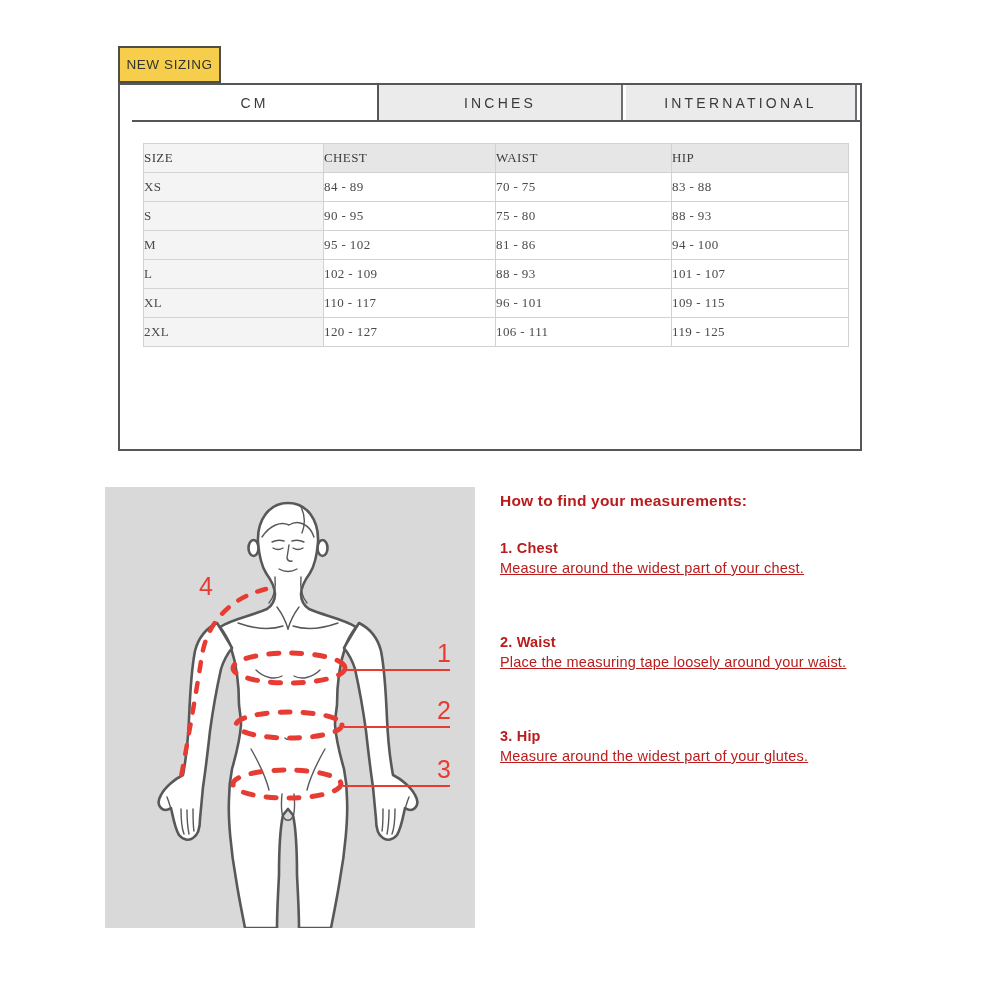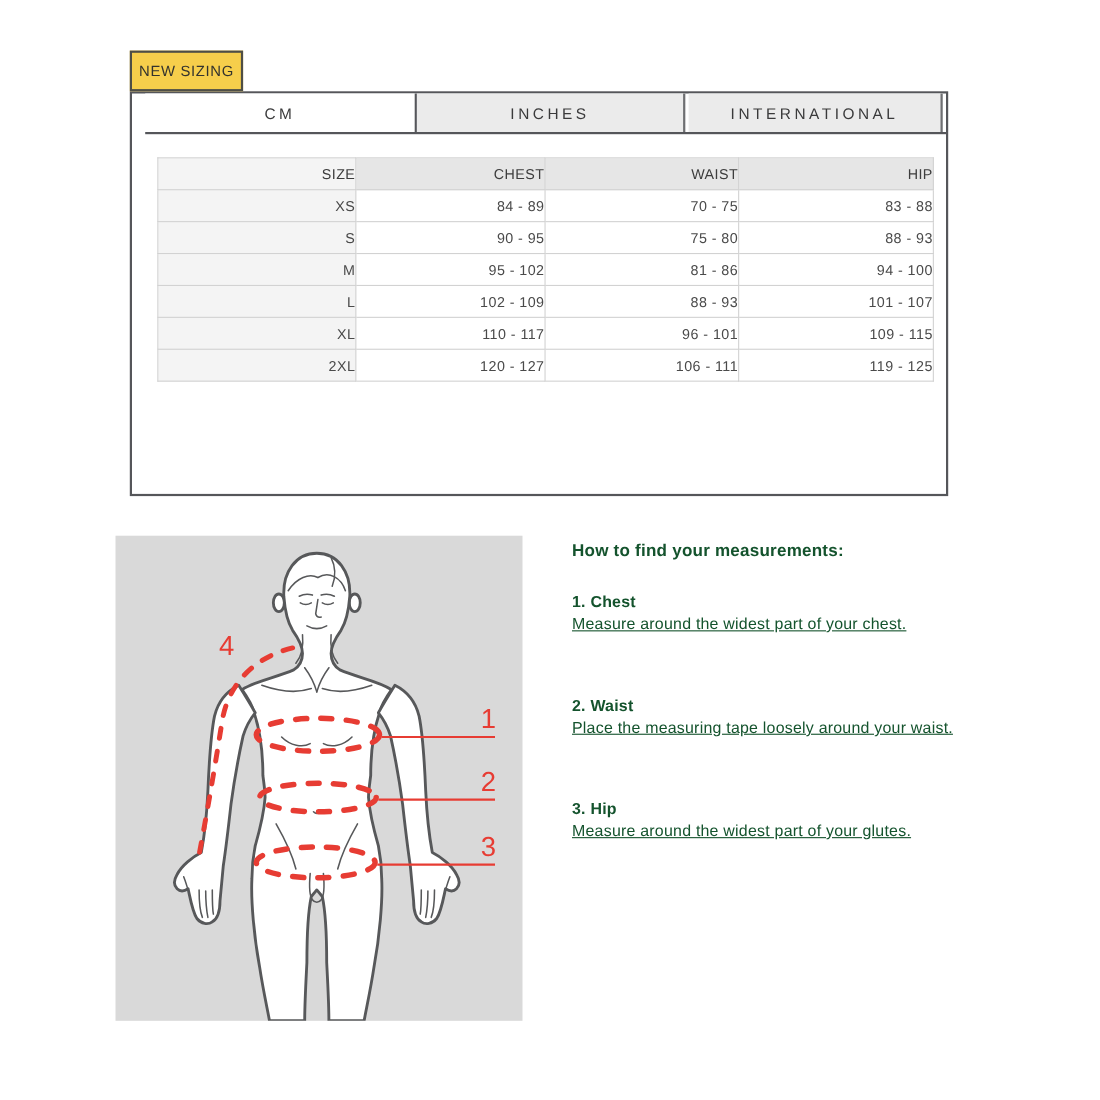--- a/index.html
+++ b/index.html
@@ -20,40 +20,40 @@
   .tab { display:flex; align-items:center; justify-content:center;
     font-size:14px; letter-spacing:3.2px; color:#3a3a3b; cursor:pointer; }
   .tab.cm { flex:0 0 247px; background:#fff; border-right:2px solid #55565a; }
   .tab.inches { flex:0 0 244px; background:#ebebeb; border-right:2px solid #6e6f72; margin-right:3px; }
   .tab.international { flex:1 1 auto; background:#ebebeb; border-right:2px solid #6e6f72; margin-right:3px; }
 
   .chart-title { margin-top:69px; text-align:center; font-size:15px; color:#383838; letter-spacing:0.2px; }
 
   table.size-table { width:705px; margin:21px auto 0; border-collapse:collapse; table-layout:fixed; }
   .size-table th, .size-table td { border:1px solid #d2d2d2; height:29px;
-    text-align:right; vertical-align:middle; font-size:13px; font-weight:400;
-    color:#4a4a4a; letter-spacing:0.4px; }
+    text-align:left; vertical-align:middle; font-size:13px; font-weight:400;
+    color:#4a4a4a; letter-spacing:0.4px;font-family:Liberation Serif, serif; }
   .size-table th { background:#e6e6e6; color:#3d3d3d; }
   .size-table th.size-col { background:#f4f4f4; }
   .size-table td.size-col { background:#f4f4f4; }
   .size-table td { background:#fff; }
 
   
   .figure-panel { position:absolute; left:105px; top:487px; width:370px; height:441px;
     background:#d9d9d9; }
   .figure-panel svg { display:block; }
   .outline { fill:#ffffff; stroke:#57585a; stroke-width:2.6; stroke-linejoin:round; stroke-linecap:round; }
   .detail  { fill:none; stroke:#57585a; stroke-width:1.4; stroke-linecap:round; }
   .rdash { fill:none; stroke:#e73c33; stroke-width:5; stroke-dasharray:10 13; stroke-linecap:round; }
   .rarm  { fill:none; stroke:#e73c33; stroke-width:4.5; stroke-dasharray:9 12; stroke-linecap:round; }
   .rlead { stroke:#e73c33; stroke-width:2; }
   .rnum  { fill:#e73c33; font-size:25px; font-family:"Liberation Sans",sans-serif; }
 
   
-  .instructions { position:absolute; left:520px; top:487px; width:420px; color:#14532d; }
+  .instructions { position:absolute; left:500px; top:487px; width:420px; color:#b91c1c; }
   .instructions h2 { font-size:15.5px; font-weight:700; letter-spacing:0.2px; margin-top:5px; }
   .m-item { margin-top:58px; }
   .m-item.first { margin-top:30px; }
   .m-label { font-size:14.5px; font-weight:700; letter-spacing:0.2px; }
   .m-text { font-size:14.5px; margin-top:4px; letter-spacing:0.2px;text-decoration:underline; }
 </style>
 </head>
 <body>
 
 <div id="page">

